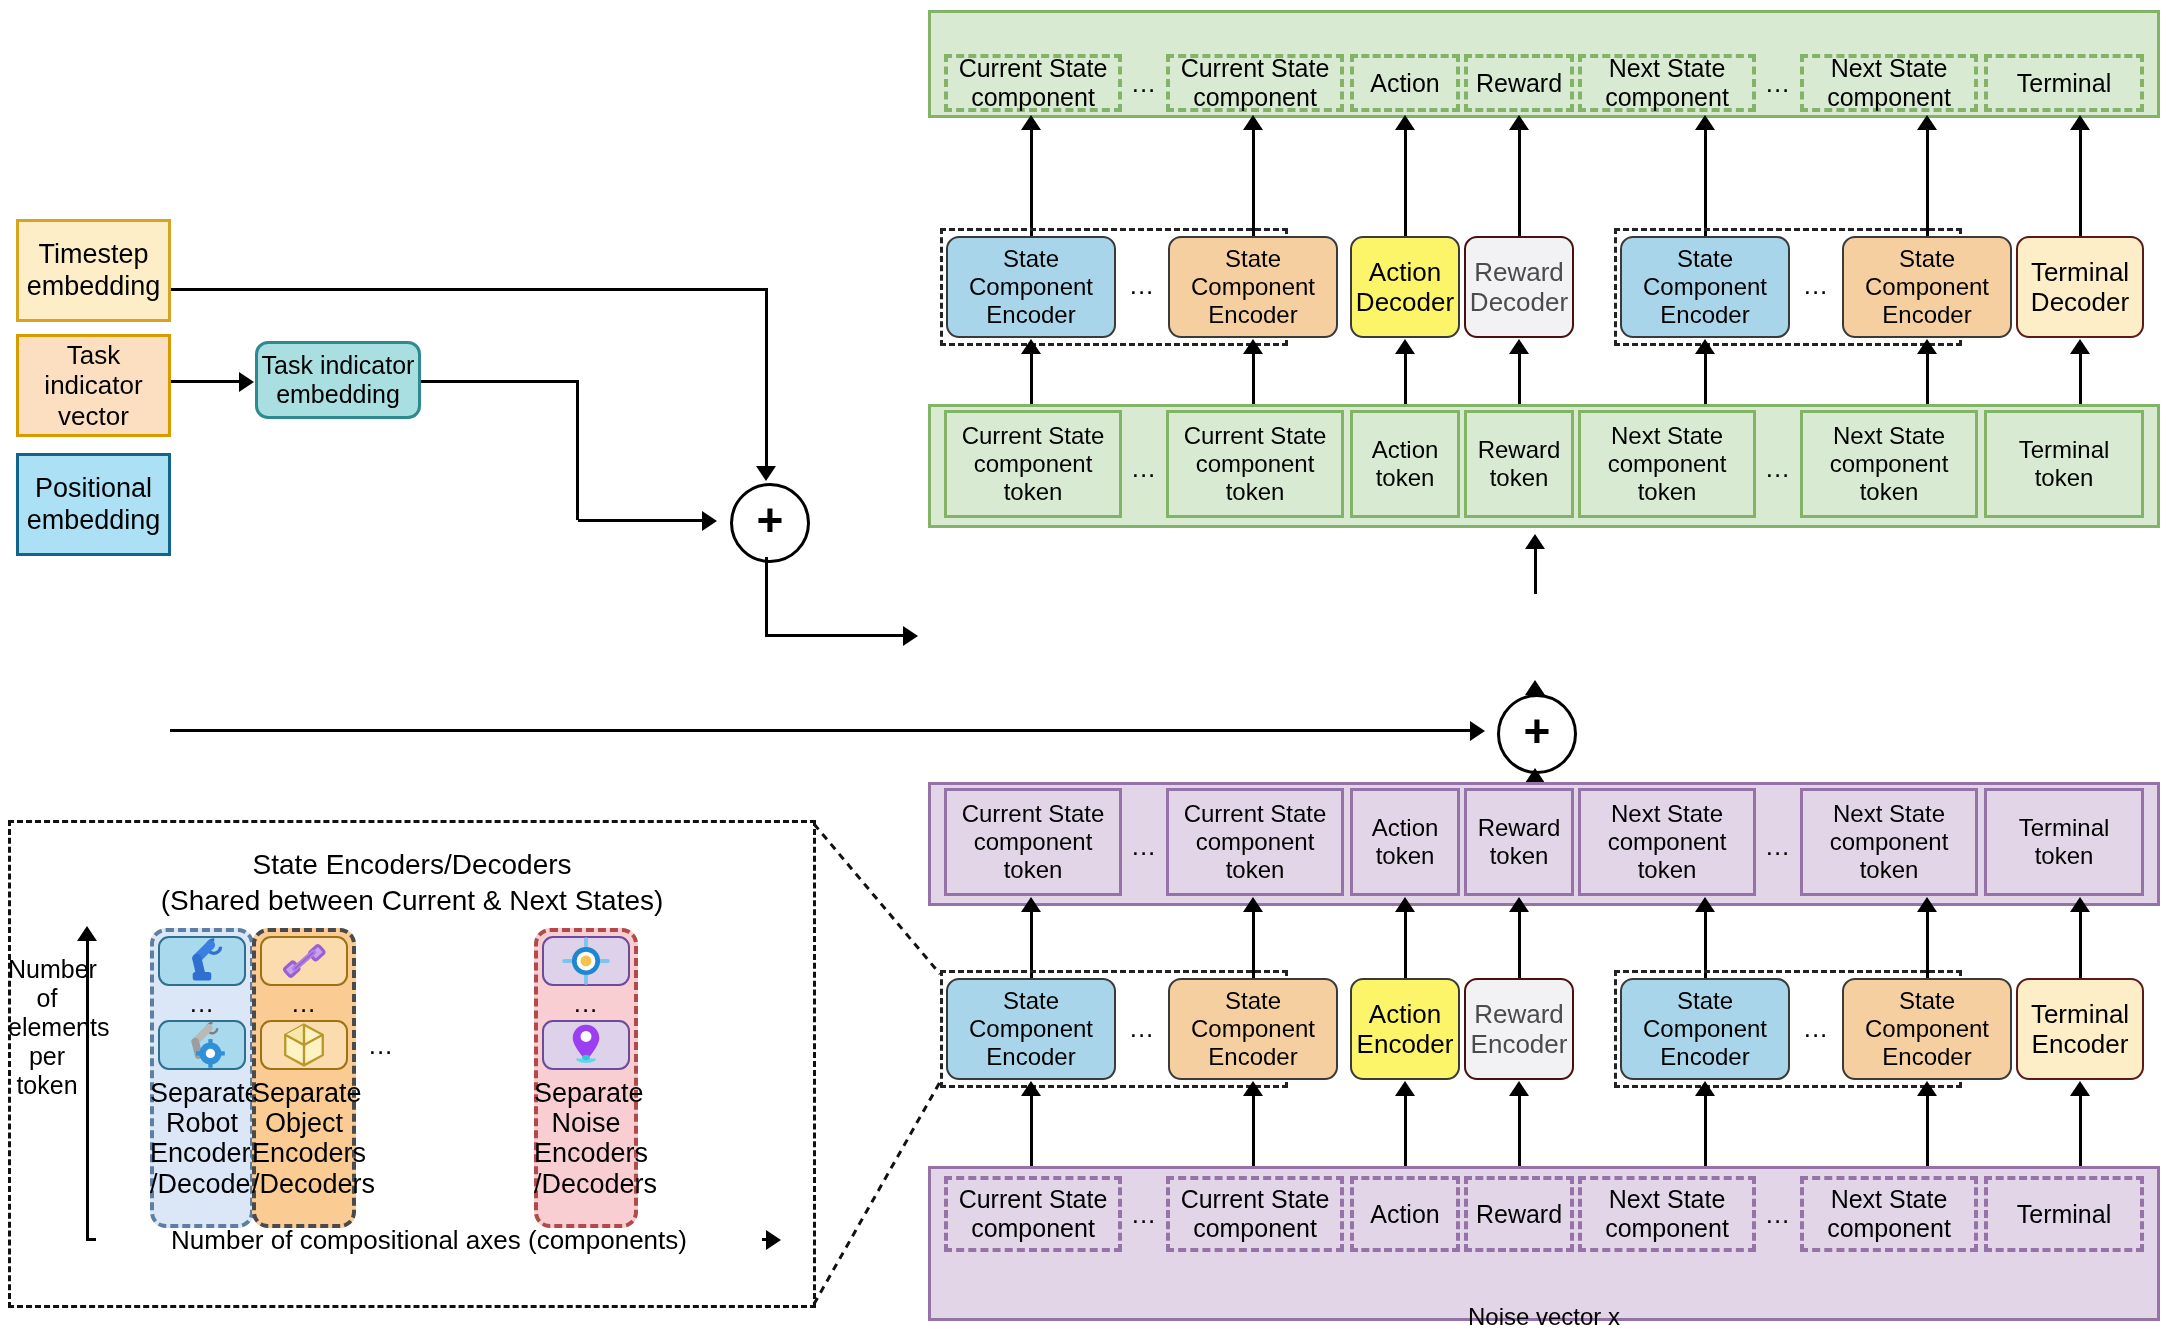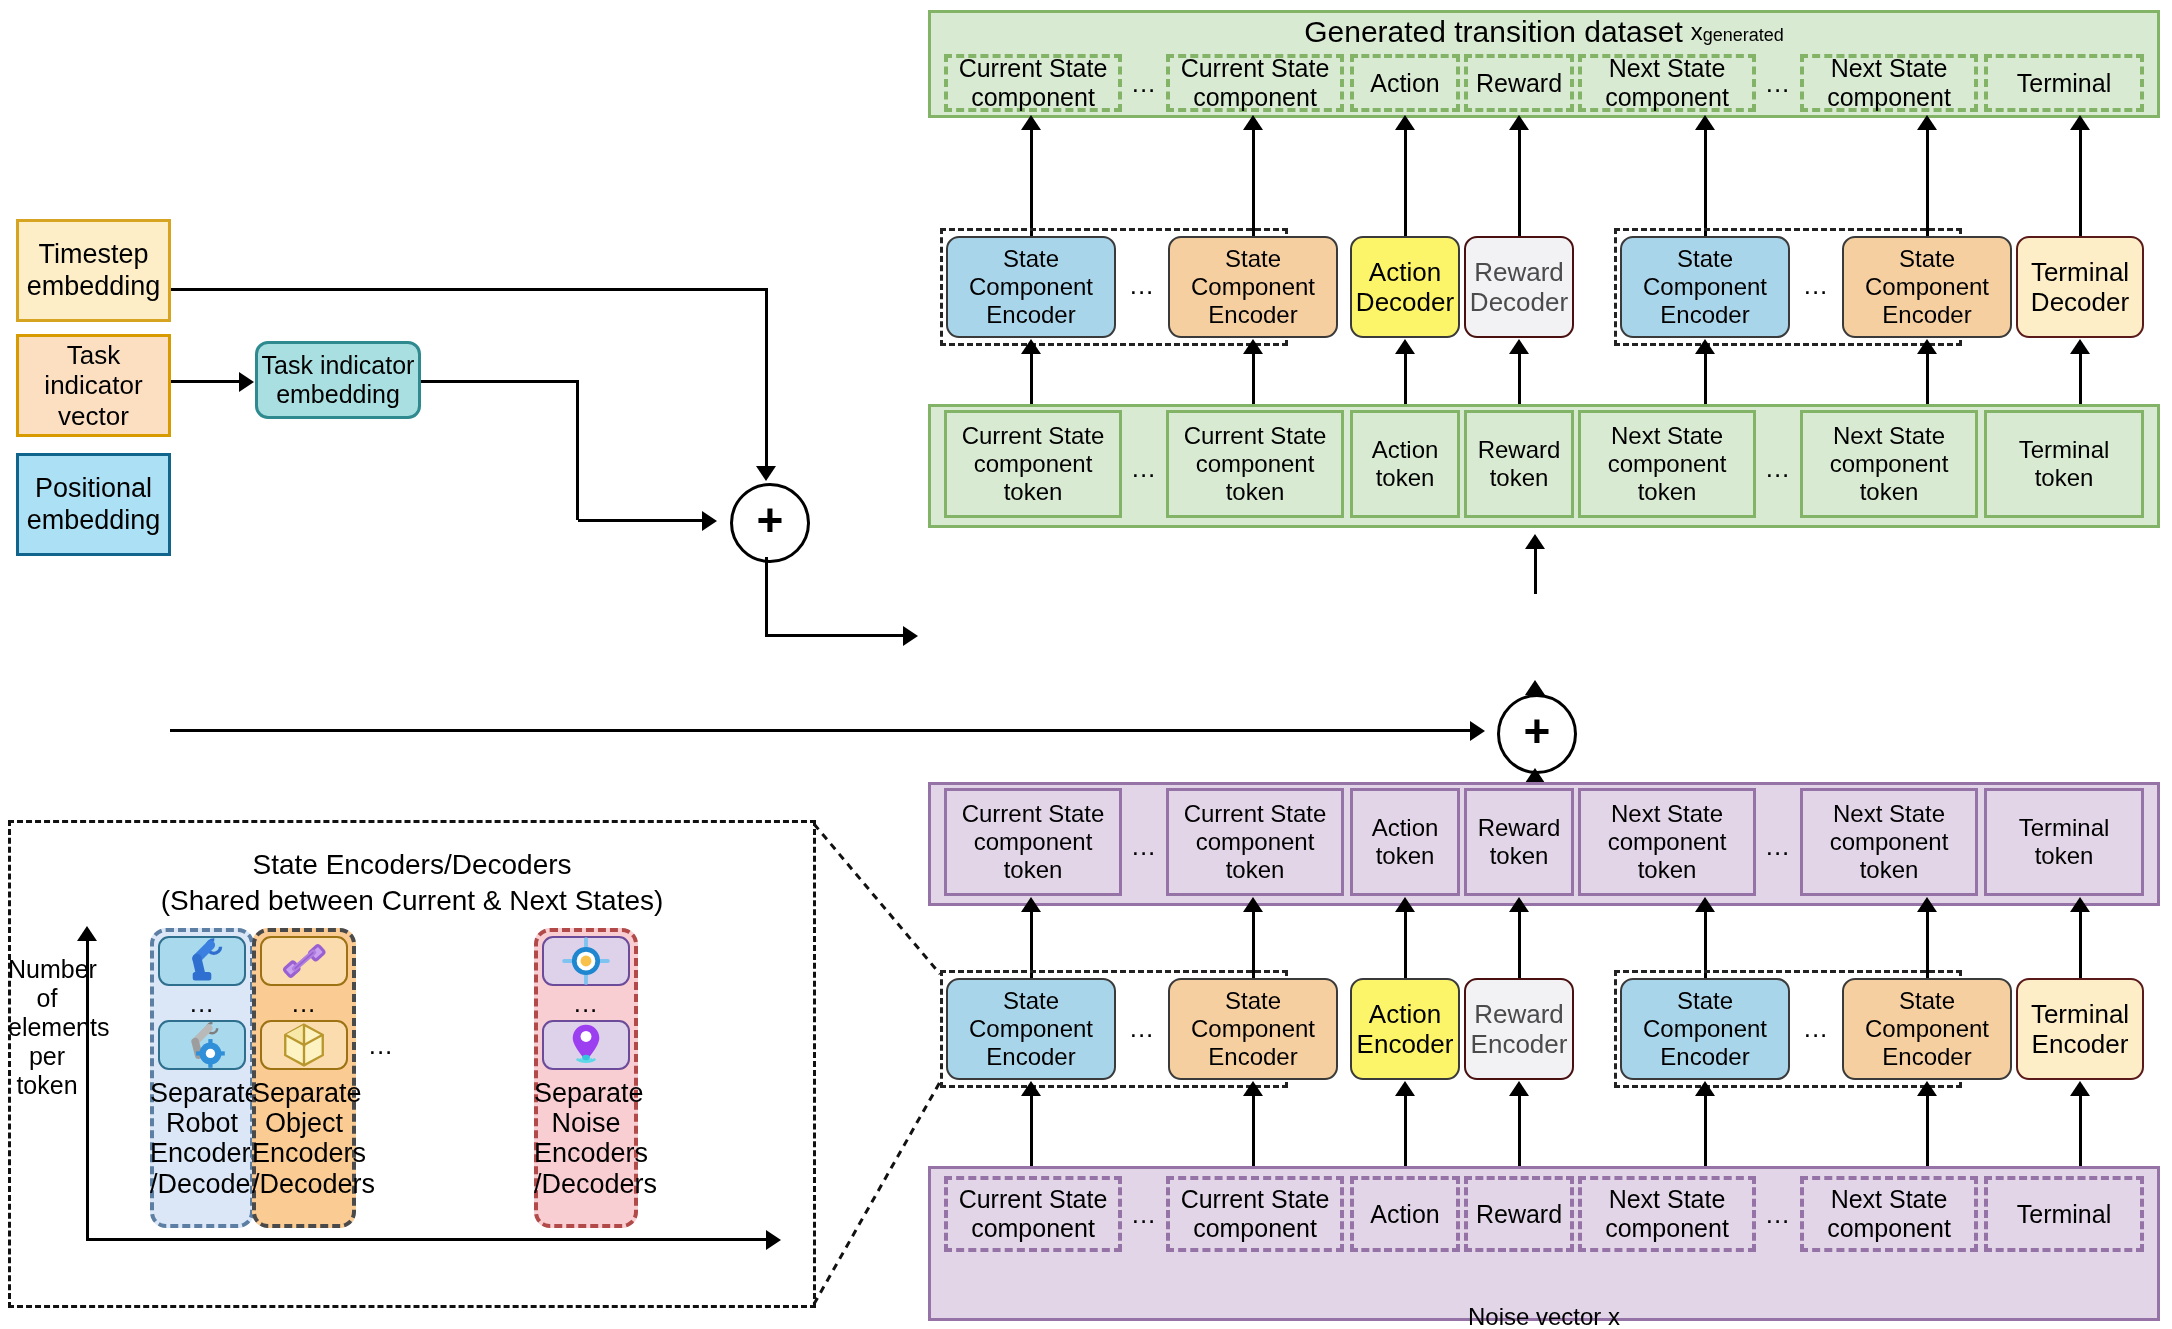--- a/index.html
+++ b/index.html
@@ -90,25 +90,20 @@
   .coltext{font-size:27px;line-height:1.12;text-align:center;}
   .axis-ln{position:absolute;background:#000;}
 </style>
 </head>
 <body>
 
 <div id="stage">
 
   <div class="abs green-fill" style="left:928px;top:10px;width:1232px;height:108px;"></div>
 
-  <div class="abs ctr label" style="left:928px;top:14px;width:1232px;height:36px;">
-    <span class="f30">Generated transition dataset</span>
-    <span class="f24" style="margin-left:8px;">x</span>
-      <span class="f18" style="font-size:18px;align-self:flex-end;margin-bottom:4px;">generated</span>
-  </div>
 
   <div id="out-cells">
       <div class="abs ctr green-dash-cell" style="left: 944px; top: 54px; width: 178px; height: 58px; flex-direction: column;">
         <span class="f25">Current State</span>
         <span class="f25">component</span>
       </div>
       <div class="abs ctr " style="left: 1126px; top: 54px; width: 36px; height: 58px; flex-direction: column;">
         <span class="ell">...</span>
       </div>
       <div class="abs ctr green-dash-cell" style="left: 1166px; top: 54px; width: 178px; height: 58px; flex-direction: column;">
@@ -489,20 +484,23 @@
   <div class="arrow-right" style="left:766px;top:1230px;"></div>
 
   <div class="abs label" style="left:8px;top:955px;width:78px;text-align:center;">
     <div class="f25">Number</div>
     <div class="f25">of</div>
     <div class="f25">elements</div>
     <div class="f25">per</div>
     <div class="f25">token</div>
   </div>
 
+  <div class="abs ctr label" style="left:96px;top:1222px;width:666px;height:36px;background:#fff;">
+    <span class="f26">Number of compositional axes (components)</span>
+  </div>
 
   <div id="inset-cols">
       <div class="abs col-blue" style="left: 150px; top: 928px; width: 104px; height: 300px;"></div>
       <div class="abs ctr icell-blue" style="left: 158px; top: 936px; width: 88px; height: 50px;">
         <svg viewBox="0 0 64 64" width="54" height="54">
       <circle cx="46" cy="15" r="8" fill="none" stroke="#2f6fd0" stroke-width="4" stroke-dasharray="38 12"></circle>
       <path d="M42 13 L26 29" stroke="#3b7fe0" stroke-width="11" stroke-linecap="round"></path>
       <path d="M26 29 L30 46" stroke="#2f6fd0" stroke-width="11" stroke-linecap="round"></path>
       <rect x="21" y="45" width="22" height="10" rx="3" fill="#2f6fd0"></rect>
     </svg>

